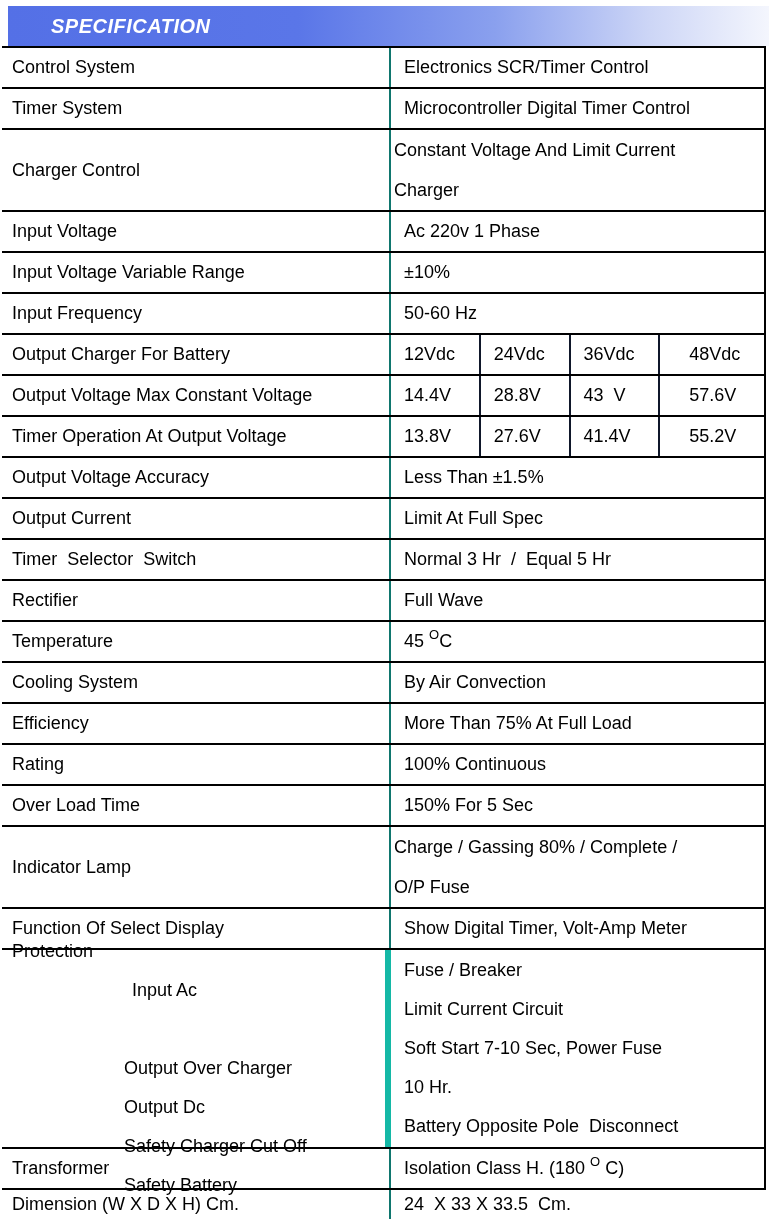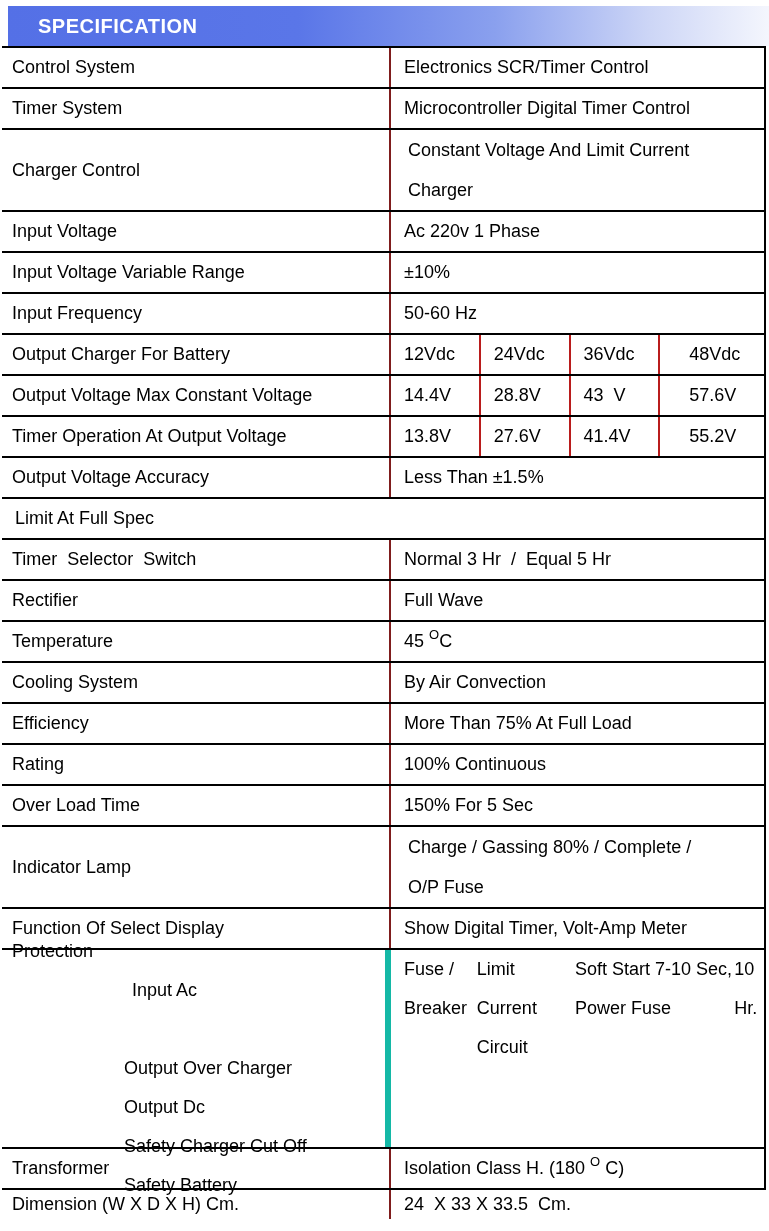--- a/index.html
+++ b/index.html
@@ -8,70 +8,70 @@
     font-family:"Liberation Sans","DejaVu Sans",sans-serif;
     font-size:18px;color:#000;
   }
   .header-bar{
     margin:6px 0 0 8px;height:40px;
     background:linear-gradient(90deg,#5470e6 0%,#5a76e8 38%,#8aa0ee 64%,#ccd5f6 84%,#f4f6fd 100%);
     display:flex;align-items:center;
   }
   .header-title{
     color:#ffffff;font-weight:bold;font-size:20px;
-    padding-left:30px;letter-spacing:0.5px;
+    padding-left:43px;letter-spacing:0.5px;font-style:italic;
   }
   .spec-table{
     margin-left:2px;width:764px;
     border-top:2px solid #000;
   }
   .row{
     display:flex;
     border-bottom:2px solid #000;
     border-right:2px solid #000;
     height:39px;
     box-sizing:content-box;
   }
   .row.tall{height:80px;}
   .row.xtall{height:197px;}
   .row.last{border-bottom:none;border-right:none;height:29px;}
   .lbl{
-    width:389px;min-width:389px;border-right:2px solid #7f1d1d;
+    width:389px;min-width:389px;border-right:2px solid #0f766e;
     display:flex;align-items:center;
     padding-left:10px;box-sizing:border-box;
     white-space:pre-wrap;
   }
   .val{
     flex:1;display:flex;align-items:center;
     padding-left:13px;white-space:pre-wrap;border-radius:7px;
   }
   .val-multi{
     flex:1;display:flex;flex-direction:column;justify-content:center;
-    padding-left:17px;
+    padding-left:3px;
   }
   .val-multi .line{line-height:40px;white-space:pre-wrap;}
   .vgroup{flex:1;display:flex;}
   .vcell{
-    flex:1;border-right:2px solid #b91c1c;
+    flex:1;border-right:2px solid #0f172a;
     display:flex;align-items:center;
     padding-left:13px;box-sizing:border-box;white-space:pre-wrap;
   }
   .vgroup .vcell:last-child{border-right:none;margin-left:16px;}
   .sup{font-size:13px;position:relative;top:-7px;white-space:pre;}
   .prot-lbl{
     width:389px;min-width:389px;border-right:6px solid #14b8a6;
     box-sizing:border-box;
     display:flex;flex-direction:column;justify-content:center;
   }
   .prot-lbl .pline{line-height:39px;position:relative;white-space:pre-wrap;}
   .prot-lbl .pline .head{position:absolute;left:10px;}
   .prot-lbl .pline .sub{position:absolute;left:130px;}
   .prot-lbl .pline.indent{padding-left:122px;}
   .prot-val{
-    flex:1;display:flex;justify-content:center;
+    flex:1;display:flex;flex-direction:column;justify-content:center;
     padding-left:13px;
   }
   .prot-val .pline{line-height:39px;white-space:pre-wrap;}
 </style>
 </head>
 <body>
 
 <div class="header-bar">
   <span class="header-title">SPECIFICATION</span>
 </div>
@@ -140,20 +140,21 @@
       <div class="vcell">55.2V</div>
     </div>
   </div>
 
   <div class="row">
     <div class="lbl">Output Voltage Accuracy</div>
     <div class="val">Less Than ±1.5%</div>
   </div>
 
   <div class="row">
+    <div class="lbl">Output Current</div>
     <div class="val">Limit At Full Spec</div>
   </div>
 
   <div class="row">
     <div class="lbl">Timer  Selector  Switch</div>
     <div class="val">Normal 3 Hr  /  Equal 5 Hr</div>
   </div>
 
   <div class="row">
     <div class="lbl">Rectifier</div>
@@ -209,20 +210,21 @@
       <div class="pline indent">Output Over Charger</div>
       <div class="pline indent">Output Dc</div>
       <div class="pline indent">Safety Charger Cut Off</div>
       <div class="pline indent">Safety Battery</div>
     </div>
     <div class="prot-val">
       <div class="pline">Fuse / Breaker</div>
       <div class="pline">Limit Current Circuit</div>
       <div class="pline">Soft Start 7-10 Sec, Power Fuse</div>
       <div class="pline">10 Hr.</div>
+      <div class="pline">Battery Opposite Pole  Disconnect</div>
     </div>
   </div>
 
   <div class="row">
     <div class="lbl">Transformer</div>
     <div class="val">
       <span>Isolation Class H. (180 </span><span class="sup">O</span><span> C)</span>
     </div>
   </div>
 

